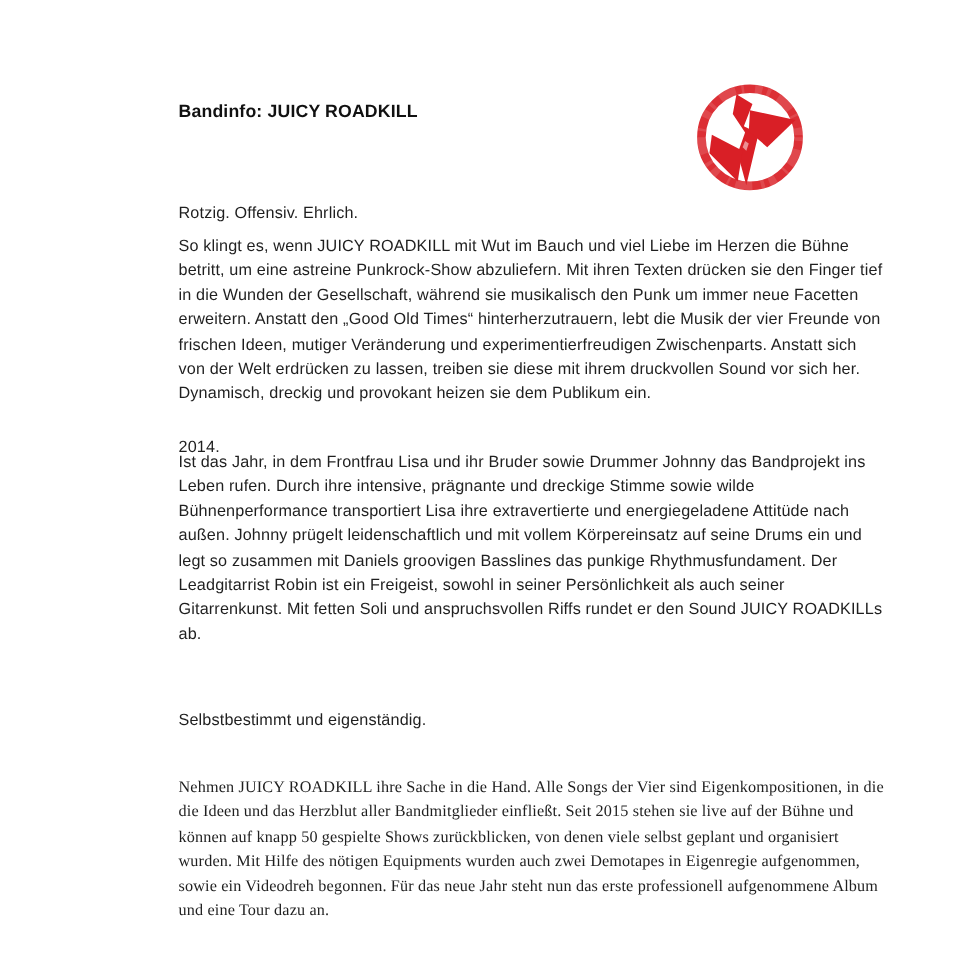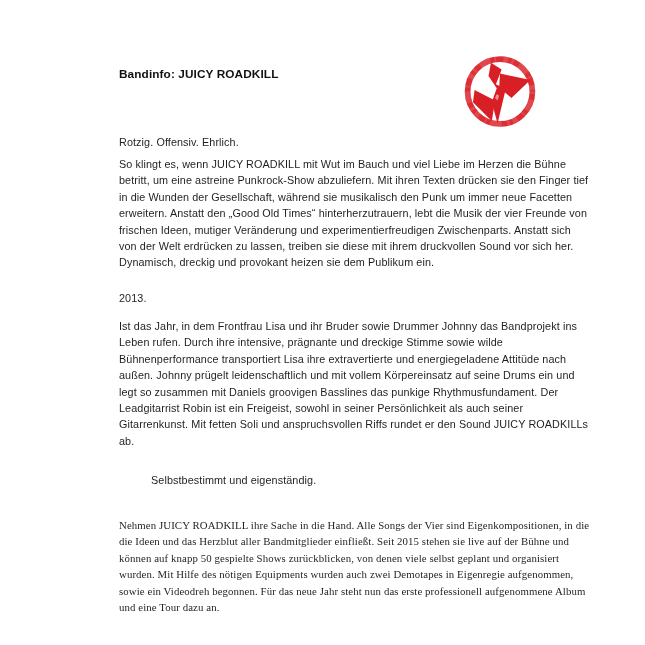--- a/index.html
+++ b/index.html
@@ -28,22 +28,22 @@
   }
   .doc-title {
     top: 66px;
     font-size: 11.8px;
     font-weight: bold;
     color: #111111;
   }
   .tagline      { top: 134px; }
   .para-1       { top: 156px; }
   .subhead-1    { top: 290px; }
-  .para-2       { top: 318px; }
-  .subhead-2    { top: 472px; margin-left: 32px; }
+  .para-2       { top: 300px; }
+  .subhead-2    { top: 472px; }
   .para-3       { top: 517px; font-family: Liberation Serif, serif; }
   .logo-stamp {
     position: absolute;
     left: 456px;
     top: 53px;
     width: 88px;
     height: 82px;
   }
   .logo-stamp svg { width: 100%; height: 100%; }
 </style>
@@ -67,21 +67,21 @@
       <polygon points="19,45 44,58 40,83 17,60" fill="#d91f26"></polygon>
 
       <polygon points="46,50 49,52 47,58 44,55" fill="#ffffff" opacity="0.5"></polygon>
     </svg>
   </div>
 
   <div class="block tagline">Rotzig. Offensiv. Ehrlich.</div>
 
   <div class="block para-1">So klingt es, wenn JUICY ROADKILL mit Wut im Bauch und viel Liebe im Herzen die Bühne betritt, um eine astreine Punkrock-Show abzuliefern. Mit ihren Texten drücken sie den Finger tief in die Wunden der Gesellschaft, während sie musikalisch den Punk um immer neue Facetten erweitern. Anstatt den „Good Old Times“ hinterherzutrauern, lebt die Musik der vier Freunde von frischen Ideen, mutiger Veränderung und experimentierfreudigen Zwischenparts. Anstatt sich von der Welt erdrücken zu lassen, treiben sie diese mit ihrem druckvollen Sound vor sich her. Dynamisch, dreckig und provokant heizen sie dem Publikum ein.</div>
 
-  <div class="block subhead-1">2013.</div>
+  <div class="block subhead-1">2014.</div>
 
   <div class="block para-2">Ist das Jahr, in dem Frontfrau Lisa und ihr Bruder sowie Drummer Johnny das Bandprojekt ins Leben rufen. Durch ihre intensive, prägnante und dreckige Stimme sowie wilde Bühnenperformance transportiert Lisa ihre extravertierte und energiegeladene Attitüde nach außen. Johnny prügelt leidenschaftlich und mit vollem Körpereinsatz auf seine Drums ein und legt so zusammen mit Daniels groovigen Basslines das punkige Rhythmusfundament. Der Leadgitarrist Robin ist ein Freigeist, sowohl in seiner Persönlichkeit als auch seiner Gitarrenkunst. Mit fetten Soli und anspruchsvollen Riffs rundet er den Sound JUICY ROADKILLs ab.</div>
 
   <div class="block subhead-2">Selbstbestimmt und eigenständig.</div>
 
   <div class="block para-3">Nehmen JUICY ROADKILL ihre Sache in die Hand. Alle Songs der Vier sind Eigenkompositionen, in die die Ideen und das Herzblut aller Bandmitglieder einfließt. Seit 2015 stehen sie live auf der Bühne und können auf knapp 50 gespielte Shows zurückblicken, von denen viele selbst geplant und organisiert wurden. Mit Hilfe des nötigen Equipments wurden auch zwei Demotapes in Eigenregie aufgenommen, sowie ein Videodreh begonnen. Für das neue Jahr steht nun das erste professionell aufgenommene Album und eine Tour dazu an.</div>
 
 </div>
 
 </body></html>

